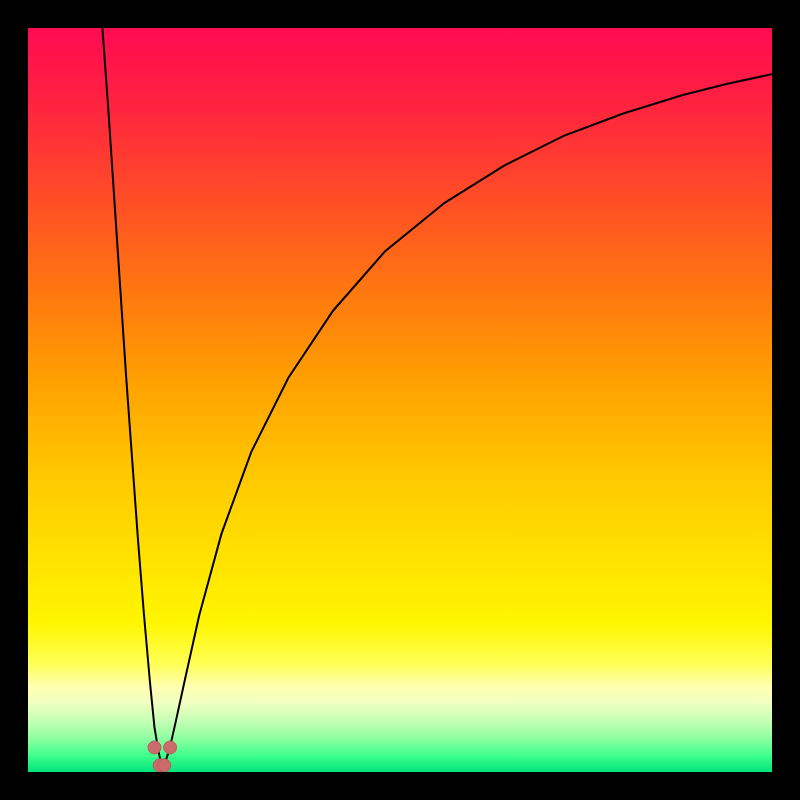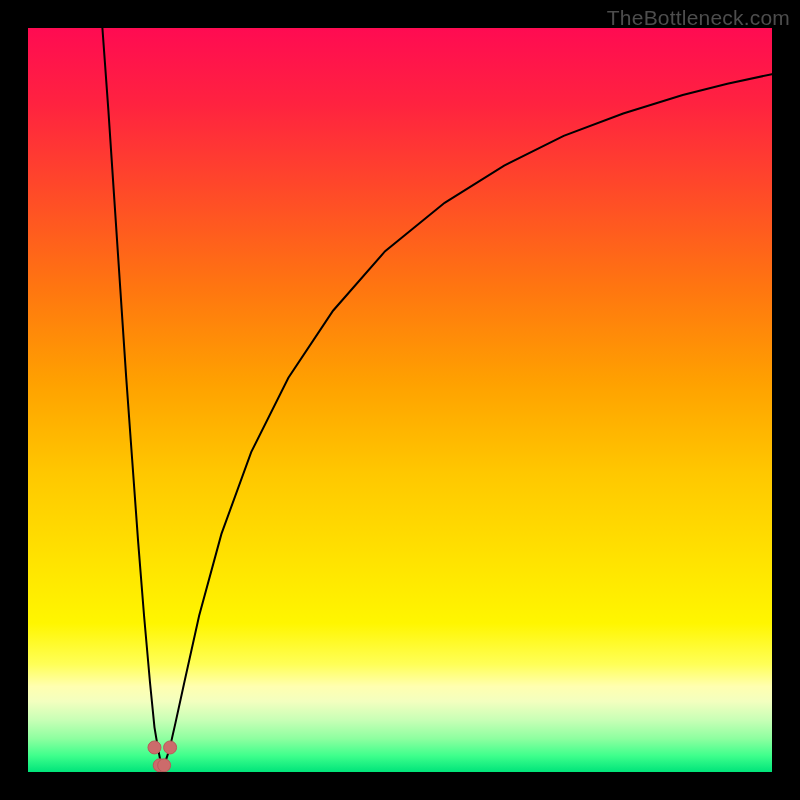--- a/index.html
+++ b/index.html
@@ -72,14 +72,13 @@
       <path id="curve-right" fill="none" stroke-width="2" stroke-linecap="round" d="M133.92 741.02 L136.90 735.07 L141.36 721.68 L147.31 695.64 L156.24 654.72 L171.12 587.76 L193.44 505.92 L223.20 424.08 L260.40 349.68 L305.04 282.72 L357.12 223.20 L416.64 174.84 L476.16 137.64 L535.68 107.88 L595.20 85.56 L654.72 66.96 L699.36 55.80 L744.00 46.13" stroke="#000000"></path>
       <g id="markers">
           <circle cx="126.48" cy="719.45" r="6.5" fill="#cc6b6b" stroke="#b85a5a" stroke-width="1"></circle>
           <circle cx="131.69" cy="737.30" r="6.5" fill="#cc6b6b" stroke="#b85a5a" stroke-width="1"></circle>
           <circle cx="136.15" cy="737.30" r="6.5" fill="#cc6b6b" stroke="#b85a5a" stroke-width="1"></circle>
           <circle cx="142.10" cy="719.45" r="6.5" fill="#cc6b6b" stroke="#b85a5a" stroke-width="1"></circle>
         </g>
     </svg>
   </div>
 
-  <div class="watermark">TheBottleneck.com</div>
 </div>
 
 </body></html>

